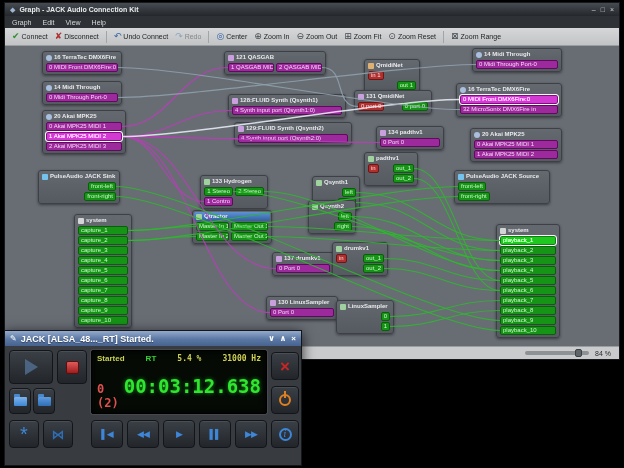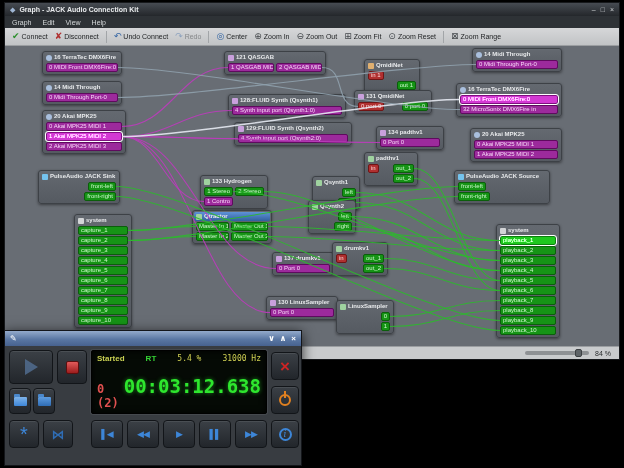--- a/index.html
+++ b/index.html
@@ -79,21 +79,21 @@
   .power-glyph{width:12px;height:12px;border:2px solid #e08020;border-radius:50%;position:relative;}
   .power-glyph::after{content:"";position:absolute;left:50%;top:-5px;width:2px;height:7px;background:#e08020;transform:translateX(-50%);}
   .info-glyph{width:13px;height:13px;border:2px solid #3d86d8;border-radius:50%;color:#3d86d8;
     font-family:"DejaVu Serif",serif;font-style:italic;font-size:9px;line-height:9px;display:flex;align-items:center;justify-content:center;}
   .display{position:absolute;left:86px;top:4px;width:176px;height:64px;background:#050a05;
     border:1px solid #000;box-shadow:inset 0 0 6px #000,0 0 0 1px #45494e;border-radius:2px;
     padding:3px 5px;display:flex;flex-direction:column;justify-content:space-between;}
   .drow{display:flex;justify-content:space-between;align-items:baseline;}
   .d-state{font-size:8px;font-weight:bold;color:#c8cf52;}
   .d-rt{font-size:8px;font-weight:bold;color:#35d435;}
-  .d-yellow{font-size:8px;font-weight:normal;color:#cfcf52;font-family:"DejaVu Sans Mono",monospace;}
+  .d-yellow{font-size:8px;font-weight:bold;color:#cfcf52;font-family:"DejaVu Sans Mono",monospace;}
   .d-xrun{font-size:12px;font-weight:bold;color:#e05050;font-family:"DejaVu Sans Mono",monospace;}
   .d-time{font-size:19px;font-weight:bold;color:#2ee62e;font-family:"DejaVu Sans Mono",monospace;
     text-shadow:0 0 4px #1a8c1a;letter-spacing:0;}
   .d-green{font-size:8px;font-weight:bold;color:#35d435;font-family:"DejaVu Sans Mono",monospace;}
 </style>
 </head>
 <body>
 
 <div class="gwin">
   <div class="gtitlebar">
@@ -523,20 +523,21 @@
     <span class="zoom-track">
       <span class="zoom-handle"></span>
     </span>
     <span class="zoom-label">84 %</span>
   </div>
 </div>
 
 <div class="twin">
   <div class="ttitlebar">
     <span class="tbtn-small">✎</span>
+    <span class="ttitle">JACK [ALSA_48..._RT] Started.</span>
     <span class="winbtns">
       <span class="tbtn-small">∨</span>
       <span class="tbtn-small">∧</span>
       <span class="tbtn-small">×</span>
     </span>
   </div>
   <div class="tbody">
     <div class="tbtn" style="left:4px;top:4px;width:44px;height:34px;">
       <span class="play-tri"></span>
     </div>

